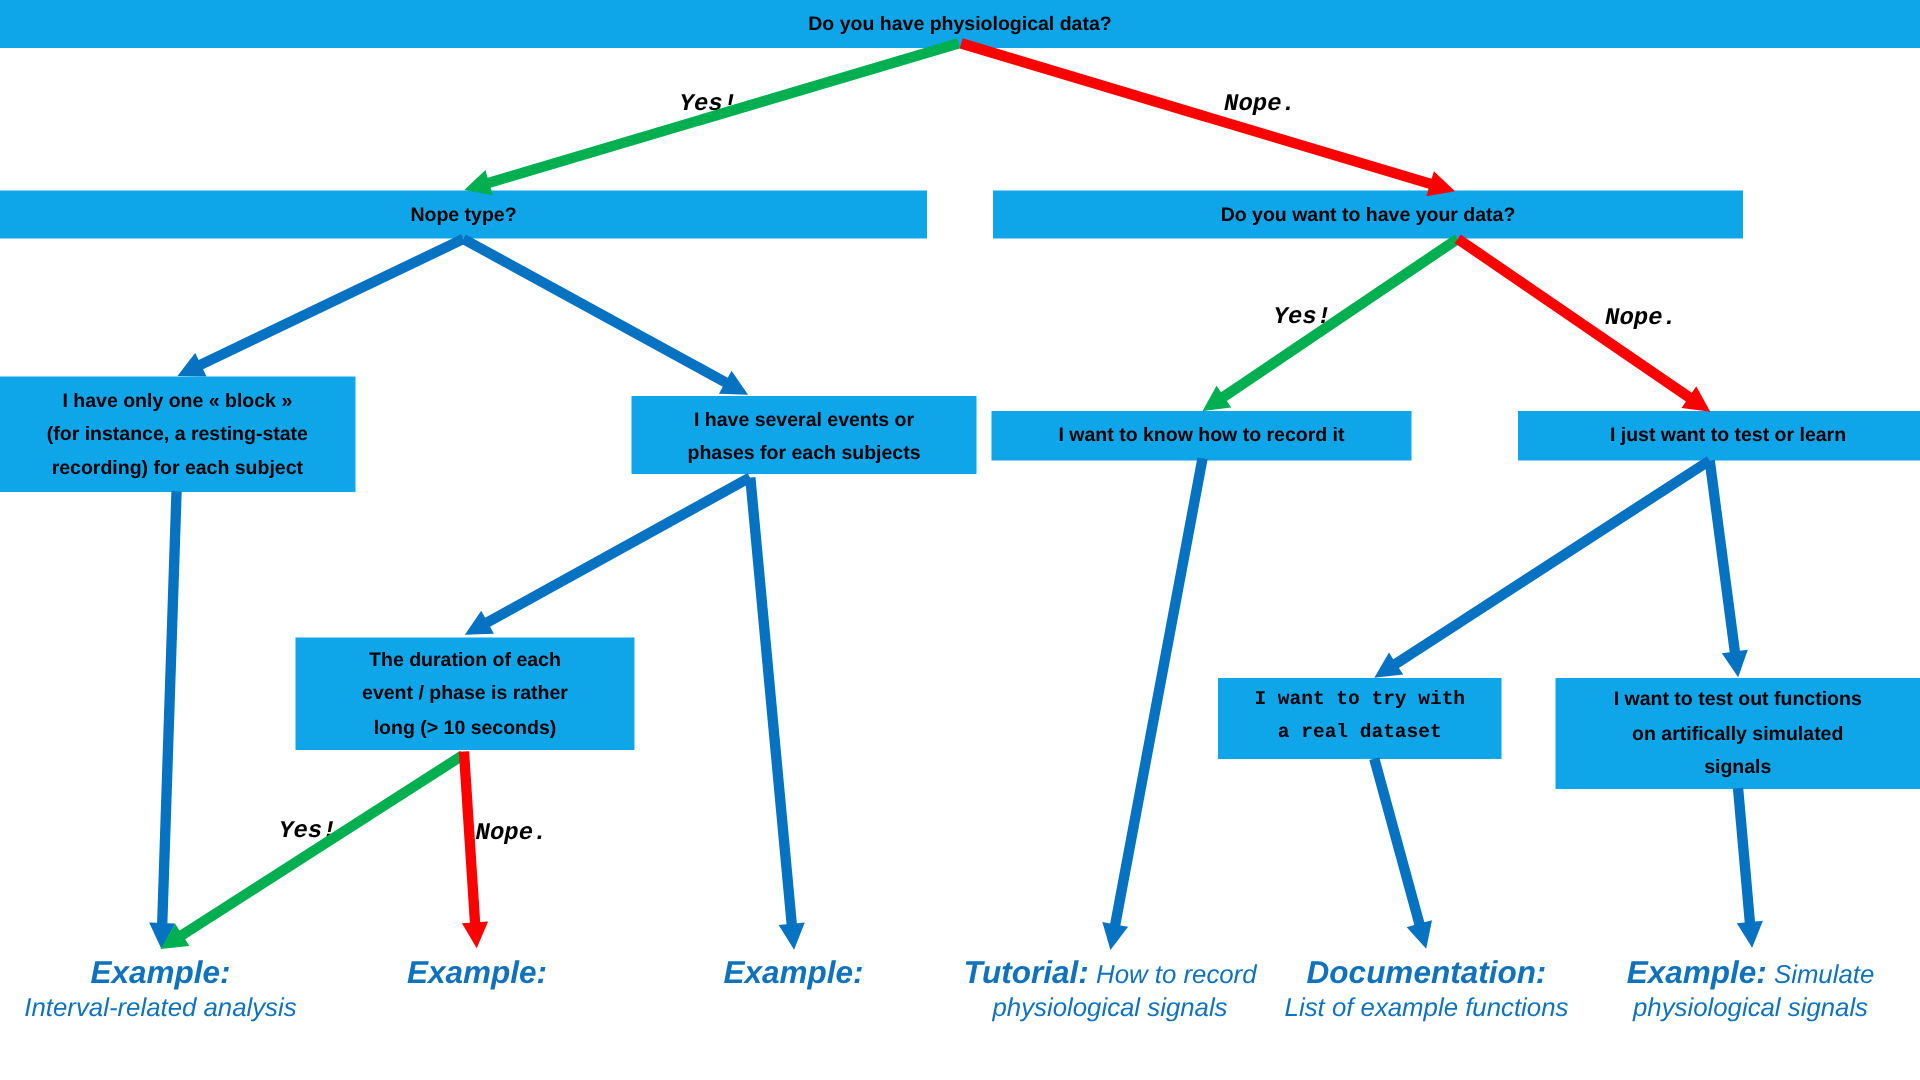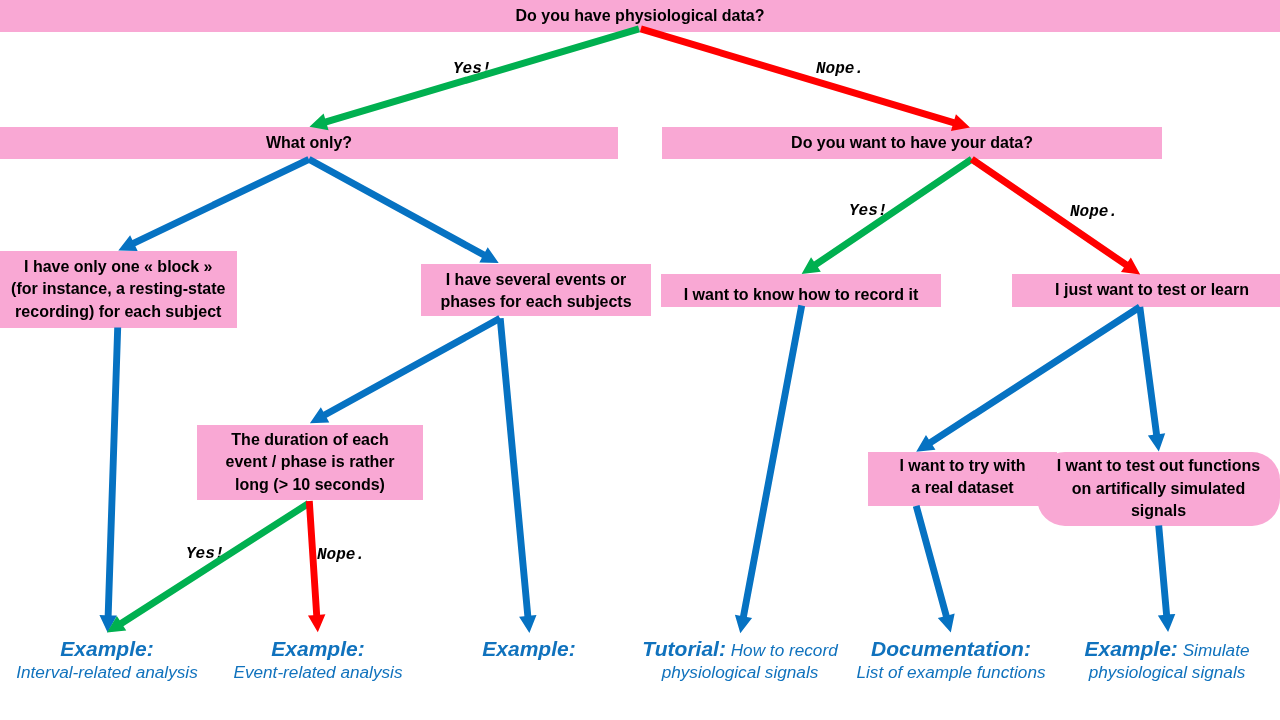--- a/index.html
+++ b/index.html
@@ -1,22 +1,22 @@
 <!DOCTYPE html>
 <html><head>
 <meta charset="utf-8">
 <style>
   html,body{margin:0;padding:0;}
   *{-webkit-font-smoothing:antialiased;}
   body{width:1280px;height:720px;background:#ffffff;overflow:hidden;
        font-family:"Liberation Sans",sans-serif;position:relative;}
   #chart{position:absolute;left:0;top:0;width:1280px;height:720px;
          will-change:transform;}
-  .node{position:absolute;background:#f9a8d4;color:#000;
-        font-weight:bold;font-size:16px;line-height:22.5px;
+  .node{position:absolute;background:#0ea5e9;color:#000;
+        font-weight:bold;font-size:13px;line-height:22.5px;
         text-align:center;box-sizing:border-box;white-space:pre-line;
         display:flex;align-items:center;justify-content:center;}
   .elabel{position:absolute;font-weight:bold;font-style:italic;
           font-size:16px;color:#000;white-space:nowrap;line-height:16px;font-family:Liberation Mono, monospace;}
   .leaf{position:absolute;color:#1072BD;font-style:italic;font-size:17.2px;
         line-height:22.2px;text-align:center;white-space:nowrap;}
   .leaf b{font-weight:bold;font-size:21px;}
   svg#arrows{position:absolute;left:0;top:0;width:1280px;height:720px;
              pointer-events:none;overflow:visible;z-index:5;}
 </style>
@@ -42,71 +42,70 @@
       <path d="M1136.38,307.45 L1153.12,434.80 L1147.88,435.49 L1158.80,451.50 L1165.21,433.21 L1159.97,433.90 L1143.22,306.55 Z" fill="#0672C2"></path>
       <path d="M912.87,506.71 L942.91,616.72 L937.81,618.11 L950.80,632.50 L954.67,613.51 L949.57,614.90 L919.53,504.89 Z" fill="#0672C2"></path>
       <path d="M1155.26,525.80 L1163.14,614.97 L1157.87,615.44 L1168.10,631.90 L1175.28,613.90 L1170.01,614.36 L1162.14,525.20 Z" fill="#0672C2"></path>
     </svg>
 
   <div class="node" style="left:0px;top:0px;width:1280px;height:31.5px;">
     <span>Do you have physiological data?</span>
   </div>
 
   <div class="node" style="left:0px;top:126.9px;width:618px;height:31.9px;">
-    <span>What only?</span>
+    <span>Nope type?</span>
   </div>
   <div class="node" style="left:662px;top:126.9px;width:500px;height:31.9px;">
     <span>Do you want to have your data?</span>
   </div>
 
   <div class="node" style="left:0px;top:250.5px;width:236.5px;height:77.5px;">
     <span>I have only one « block »
 (for instance, a resting-state
 recording) for each subject</span>
   </div>
   <div class="node" style="left:379px;top:263.5px;width:230px;height:52.5px;padding-top:3px;margin-left:42px;">
     <span>I have several events or
 phases for each subjects</span>
   </div>
-  <div class="node" style="left:661px;top:273.8px;width:280px;height:32.9px;align-items:flex-end;">
+  <div class="node" style="left:661px;top:273.8px;width:280px;height:32.9px;">
     <span>I want to know how to record it</span>
   </div>
   <div class="node" style="left:1000px;top:273.8px;width:280px;height:32.9px;margin-left:12px;">
     <span>I just want to test or learn</span>
   </div>
 
   <div class="node" style="left:197px;top:424.9px;width:226px;height:75.6px;text-align:center;">
     <span>The duration of each
 event / phase is rather
 long (&gt; 10 seconds)</span>
   </div>
-  <div class="node" style="left:868px;top:451.7px;width:189px;height:54.2px;padding-bottom:3px;">
+  <div class="node" style="left:812px;top:451.7px;width:189px;height:54.2px;padding-bottom:3px;font-family:Liberation Mono, monospace;">
     <span>I want to try with
 a real dataset</span>
   </div>
-  <div class="node" style="left:1037px;top:452px;width:243px;height:74px;border-radius:28px;">
+  <div class="node" style="left:1037px;top:452px;width:243px;height:74px;">
     <span>I want to test out functions
 on artifically simulated
 signals</span>
   </div>
 
   <div class="elabel" style="left:453px;top:60.6px;">Yes!</div>
   <div class="elabel" style="left:816px;top:60.7px;">Nope.</div>
   <div class="elabel" style="left:849px;top:203.2px;">Yes!</div>
   <div class="elabel" style="left:1070px;top:203.6px;">Nope.</div>
   <div class="elabel" style="left:186px;top:546.2px;">Yes!</div>
   <div class="elabel" style="left:317px;top:546.7px;">Nope.</div>
 
   <div class="leaf" style="left:-43px;top:637.5px;width:300px;">
     <div><b>Example:</b></div>
     <div>Interval-related analysis</div>
   </div>
   <div class="leaf" style="left:168px;top:637.5px;width:300px;">
     <div><b>Example:</b></div>
-    <div>Event-related analysis</div>
   </div>
   <div class="leaf" style="left:379px;top:637.5px;width:300px;">
     <div><b>Example:</b></div>
   </div>
   <div class="leaf" style="left:590px;top:638px;width:300px;">
     <div><b>Tutorial:</b>
       <span>How to record</span></div>
     <div>physiological signals</div>
   </div>
   <div class="leaf" style="left:801px;top:637.5px;width:300px;">

